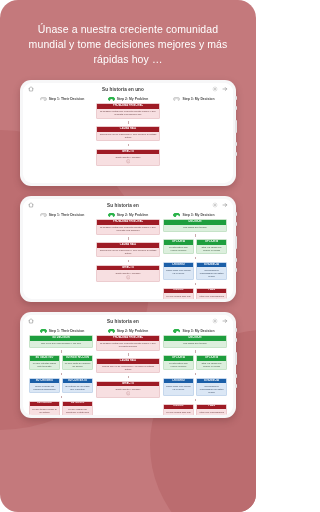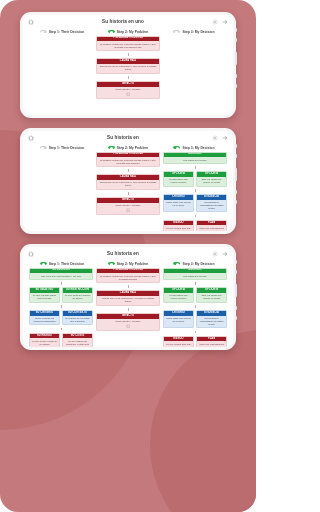--- a/index.html
+++ b/index.html
@@ -132,20 +132,21 @@
   }
   .emptycol{visibility:hidden;}
 </style>
 </head>
 <body>
 
 <div class="stage">
   <div class="blob blob-a"></div>
   <div class="blob blob-b"></div>
 
+  <div class="headline">Únase a nuestra creciente comunidad mundial y tome decisiones mejores y más rápidas hoy …</div>
 
   <div id="devices">
       <div class="device dev-first">
         <div class="side-btn sb1"></div>
         <div class="side-btn sb2"></div>
         <div class="side-btn sb3"></div>
         <div class="side-btn sb4"></div>
         <div class="side-btn sb5"></div>
         <div class="screen">
           <div class="appbar">

